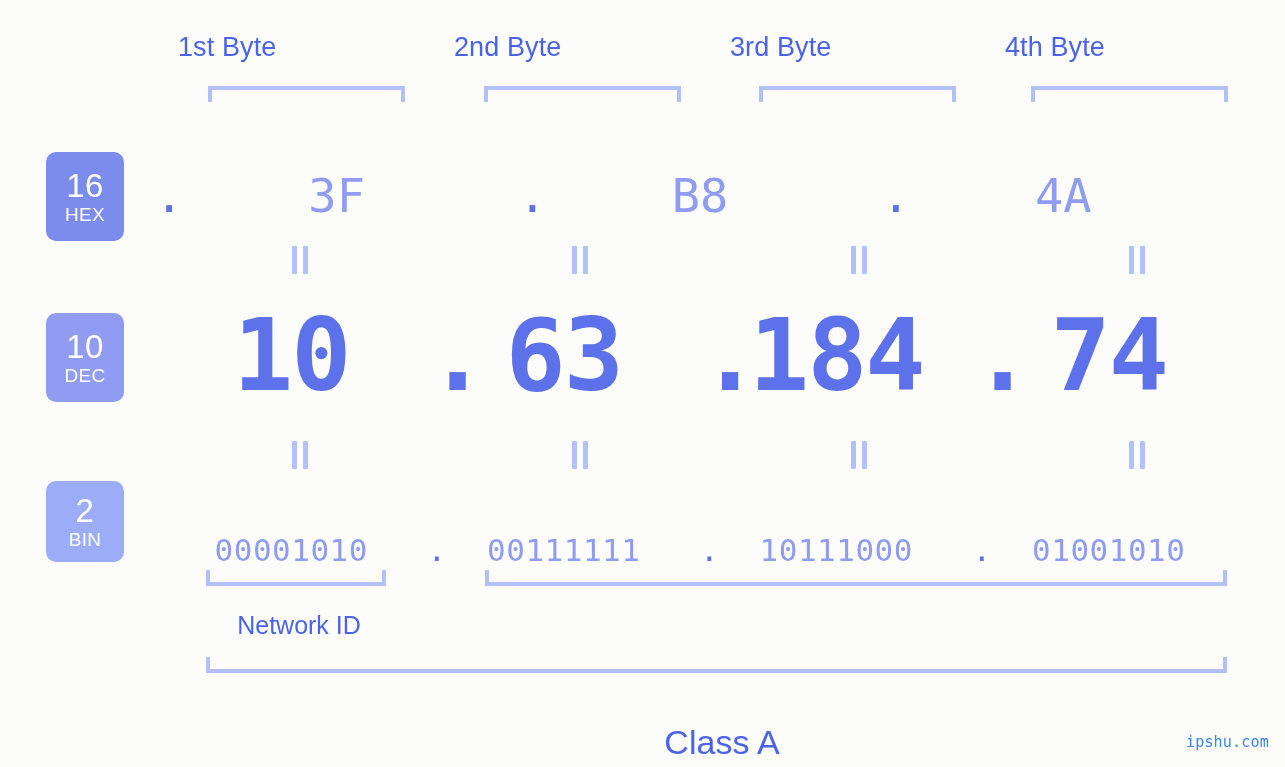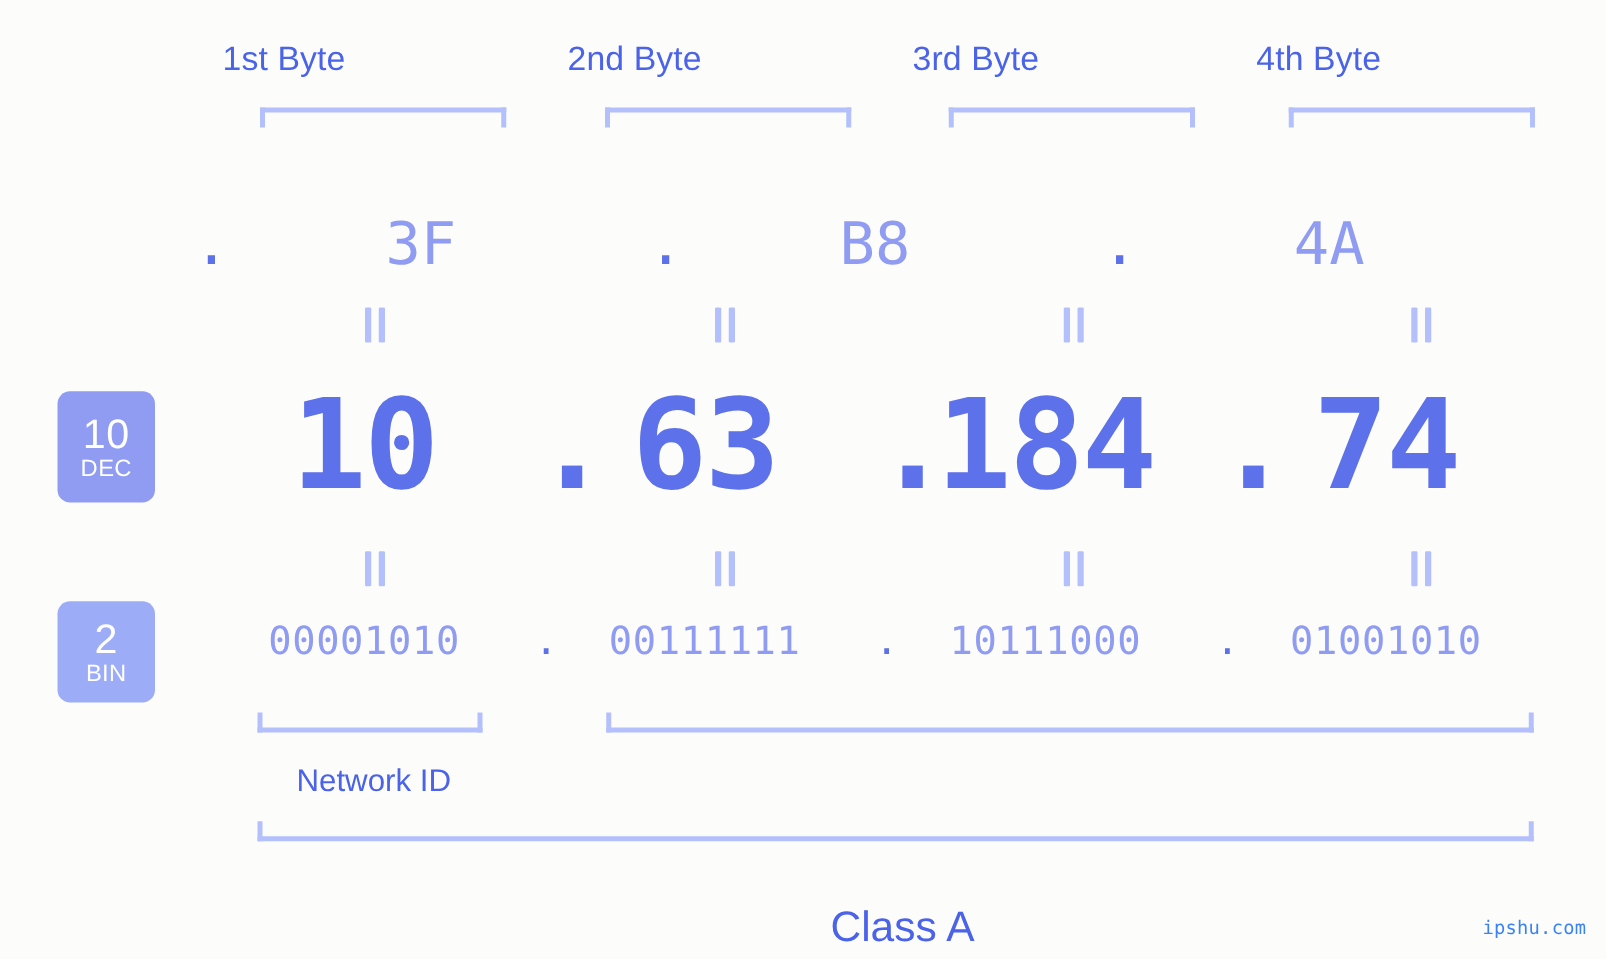--- a/index.html
+++ b/index.html
@@ -127,21 +127,21 @@
     letter-spacing: -2px;
   }
   #row-dec .sep {
     font-size: 100px;
     color: #5d71ea;
     font-family: "DejaVu Sans Mono", monospace;
     font-weight: 700;
   }
 
   
-  #row-bin { top: 483px; height: 60px; }
+  #row-bin { top: 520px; height: 60px; }
   #row-bin .cell {
     font-size: 31px;
     color: #8f9cf2;
     font-family: "DejaVu Sans Mono", monospace;
     letter-spacing: 0.5px;
   }
   #row-bin .sep {
     font-size: 31px;
     color: #5d71ea;
     font-family: "DejaVu Sans Mono", monospace;
@@ -195,20 +195,24 @@
     <div class="byte-label" style="left:454px;">2nd Byte</div>
     <div class="byte-label" style="left:730px;">3rd Byte</div>
     <div class="byte-label" style="left:1005px;">4th Byte</div>
 
     <div class="bracket bracket-down" style="left:208px;  top:86px; width:197px;"></div>
     <div class="bracket bracket-down" style="left:484px;  top:86px; width:197px;"></div>
     <div class="bracket bracket-down" style="left:759px;  top:86px; width:197px;"></div>
     <div class="bracket bracket-down" style="left:1031px; top:86px; width:197px;"></div>
   </div>
 
+  <div class="badge" id="badge-hex">
+    <span class="num">16</span>
+    <span class="sub">HEX</span>
+  </div>
   <div class="badge" id="badge-dec">
     <span class="num">10</span>
     <span class="sub">DEC</span>
   </div>
   <div class="badge" id="badge-bin">
     <span class="num">2</span>
     <span class="sub">BIN</span>
   </div>
 
   <div class="row" id="row-hex">

